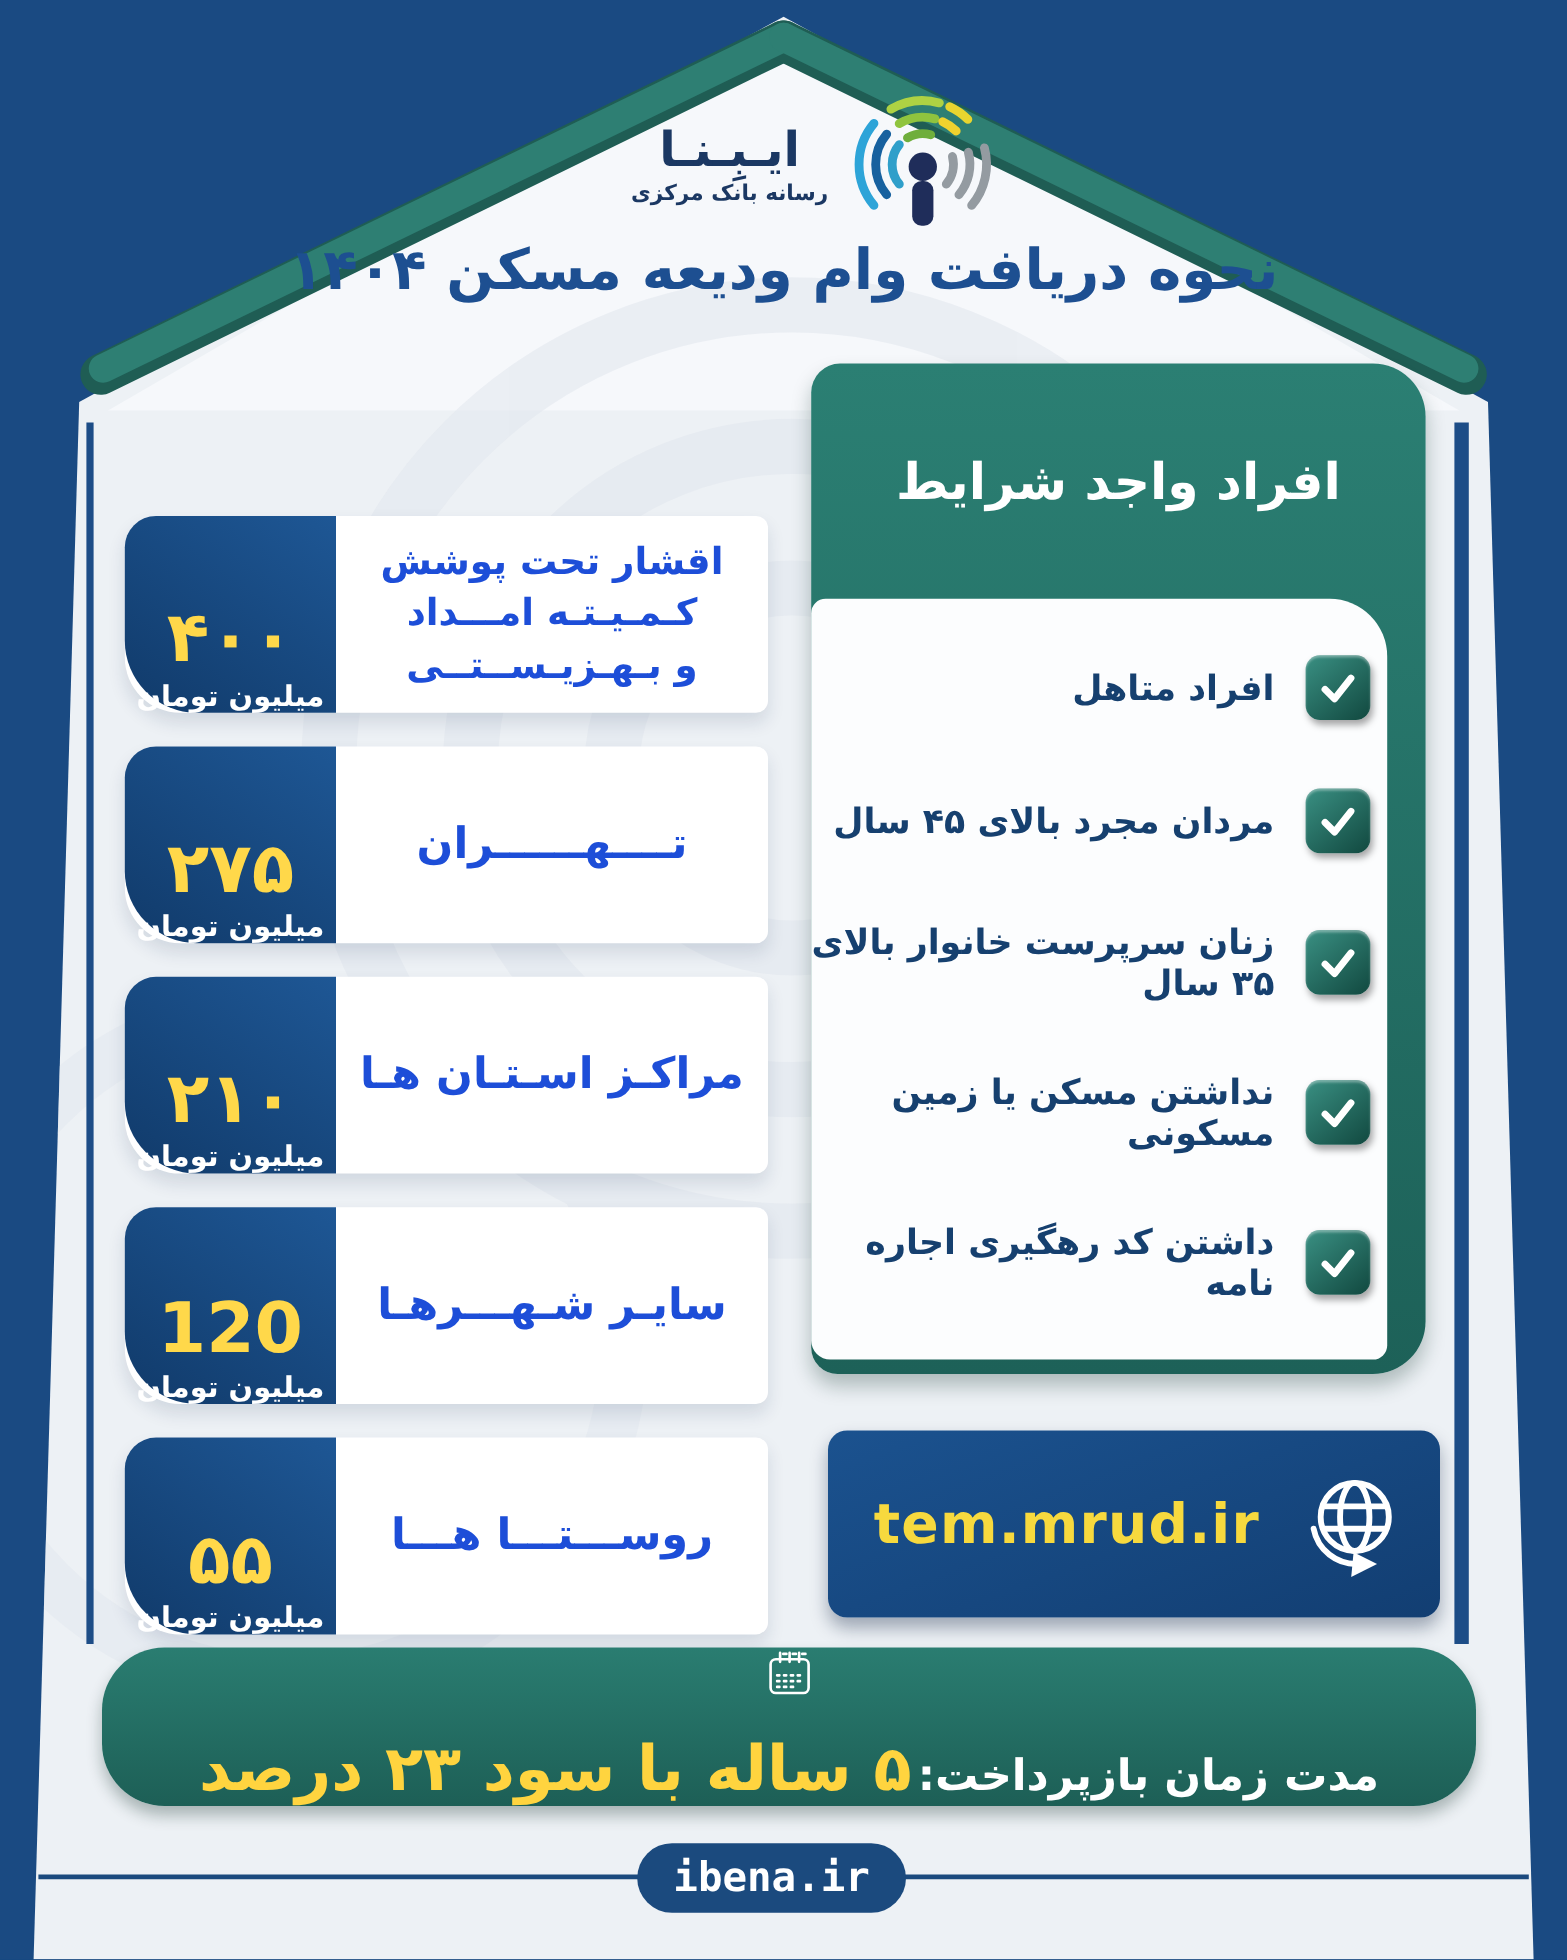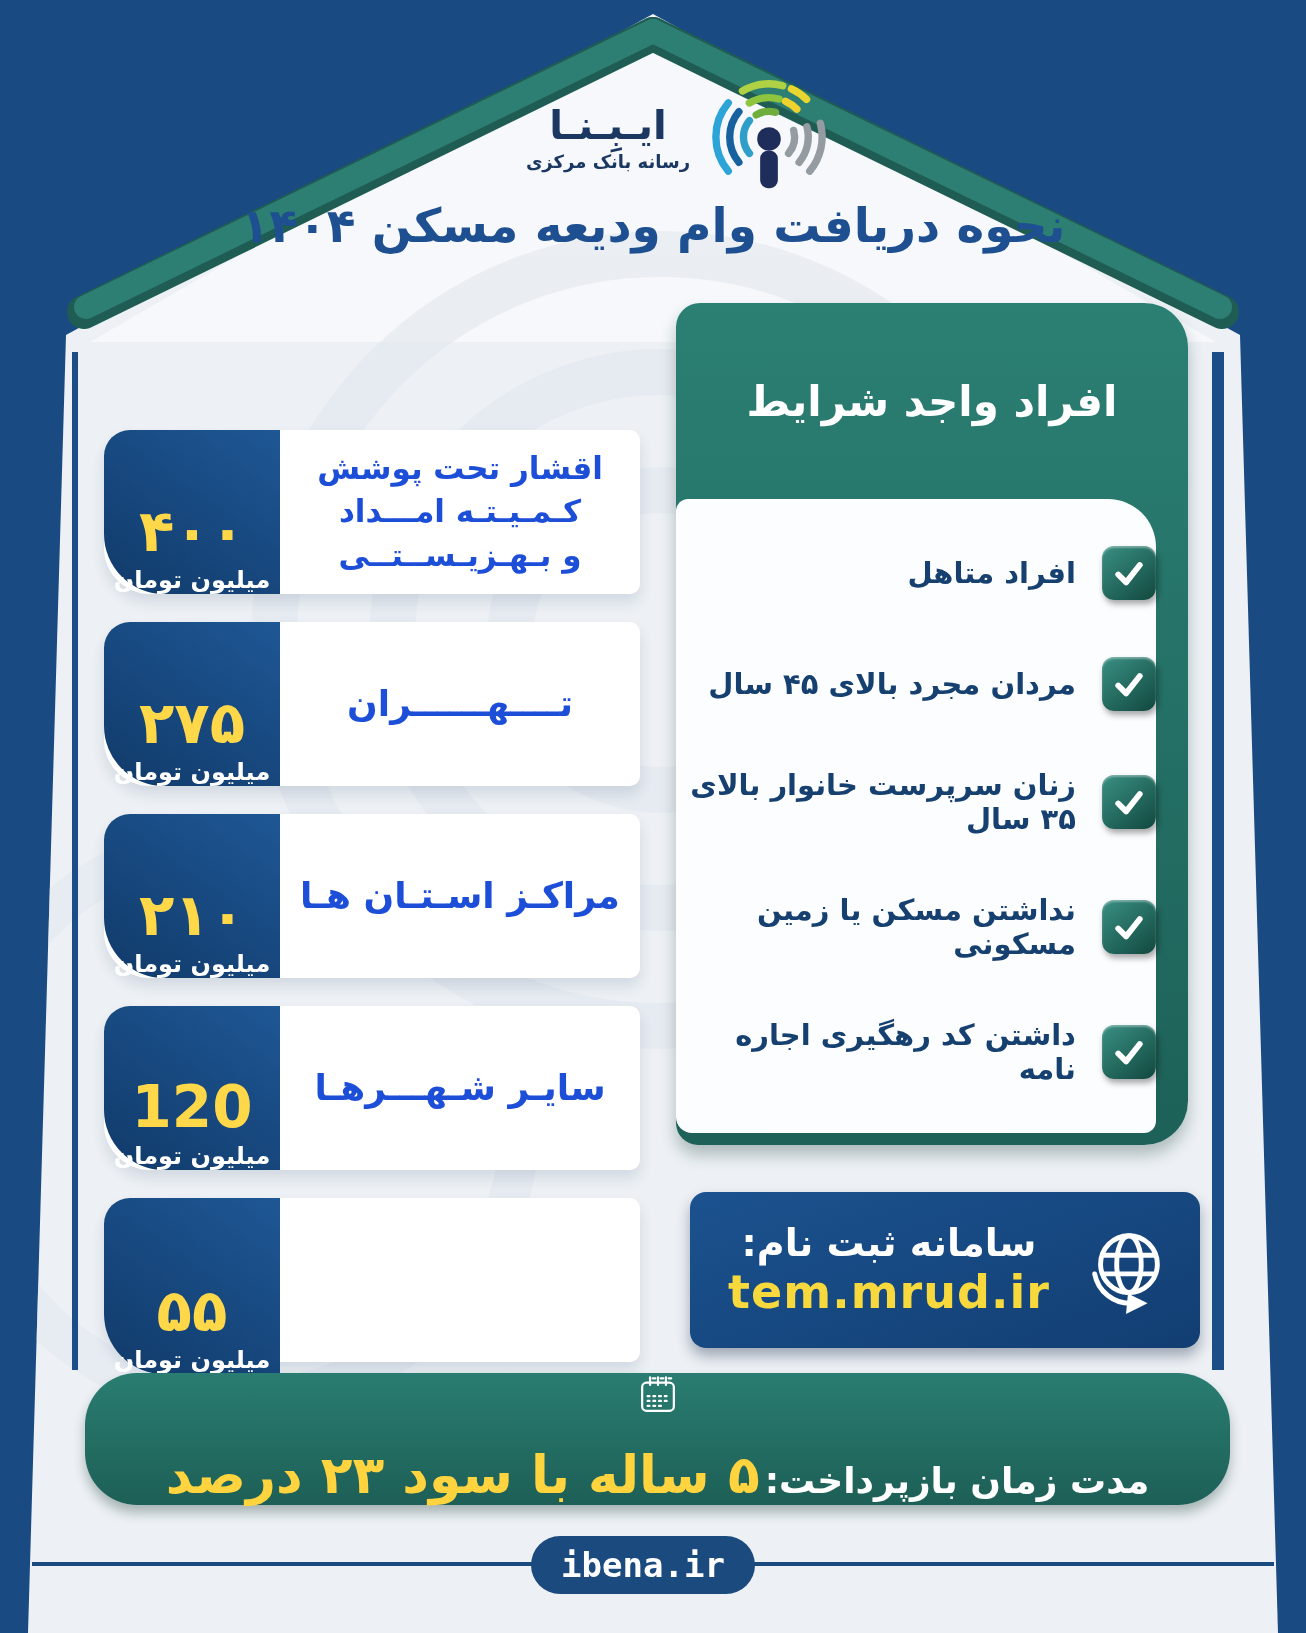--- a/index.html
+++ b/index.html
@@ -29,21 +29,21 @@
                border-radius:24px 44px 44px 22px;
                box-shadow:0 10px 16px rgba(12,48,40,.28);}
   .panel-right .hdr{position:absolute;left:0;top:0;width:100%;height:196px;
                display:flex;align-items:center;justify-content:center;
                color:#fff;font-size:42px;font-weight:bold;}
   .panel-card{position:absolute;left:0;right:32px;top:196px;bottom:12px;
                background:#fcfdfe;border-radius:12px 48px 12px 16px;
                display:flex;flex-direction:column;justify-content:space-around;
                padding:18px 0;}
   .check-item{direction:rtl;display:flex;align-items:center;gap:26px;
-              }
+              padding-right:14px;}
   .checkbox{width:54px;height:54px;flex:0 0 54px;border-radius:12px;
             background:linear-gradient(140deg,#3a9083 0%,#11483f 100%);
             display:flex;align-items:center;justify-content:center;
             box-shadow:2px 4px 6px rgba(0,0,0,.35), inset 0 2px 2px rgba(255,255,255,.35);}
   .check-label{color:#16406f;font-size:29px;font-weight:bold;}
 
   
   .row{position:absolute;left:104px;width:536px;height:164px;background:#ffffff;
        border-radius:26px 10px 10px 46px;display:flex;
        box-shadow:0 8px 14px rgba(20,40,80,.12);}
@@ -210,41 +210,40 @@
     </div>
     <div class="row-label">مراکـز اسـتـان هـا</div>
   </div>
   <div class="row" style="top:1006px;">
     <div class="badge">
       <div class="amount">120</div>
       <div class="unit">میلیون تومان</div>
     </div>
     <div class="row-label">سایـر شـهـــرهـا</div>
   </div>
-  <div class="row" style="top:1198px;flex-direction:column;">
+  <div class="row" style="top:1198px;">
     <div class="badge">
       <div class="amount">۵۵</div>
       <div class="unit">میلیون تومان</div>
     </div>
     <div class="row-label">روســـتـــا هـــا</div>
   </div>
 
   <div class="regbox">
     <svg width="94" height="94" viewBox="0 0 96 96">
       <g fill="none" stroke="#ffffff" stroke-width="5">
         <circle cx="50" cy="42" r="29"></circle>
         <ellipse cx="50" cy="42" rx="12.5" ry="29"></ellipse>
         <line x1="24" y1="33" x2="76" y2="33"></line>
         <line x1="23" y1="52" x2="77" y2="52"></line>
         <path d="M15 52 a37 37 0 0 0 38 30" stroke-linecap="round"></path>
       </g>
       <polygon points="49,72 69,82 47,93" fill="#ffffff"></polygon>
     </svg>
     <div class="reg-text">
-      <div class="reg-label">سامانه ثبت نام:</div>
       <div class="reg-url">tem.mrud.ir</div>
     </div>
   </div>
 
   <div class="bottombar">
     <svg width="92" height="92" viewBox="0 0 100 100">
       <g fill="none" stroke="#ffffff" stroke-width="5" stroke-linecap="round">
         <rect x="14" y="22" width="72" height="64" rx="10"></rect>
         <line x1="32" y1="10" x2="32" y2="27"></line>
         <line x1="50" y1="10" x2="50" y2="27"></line>

